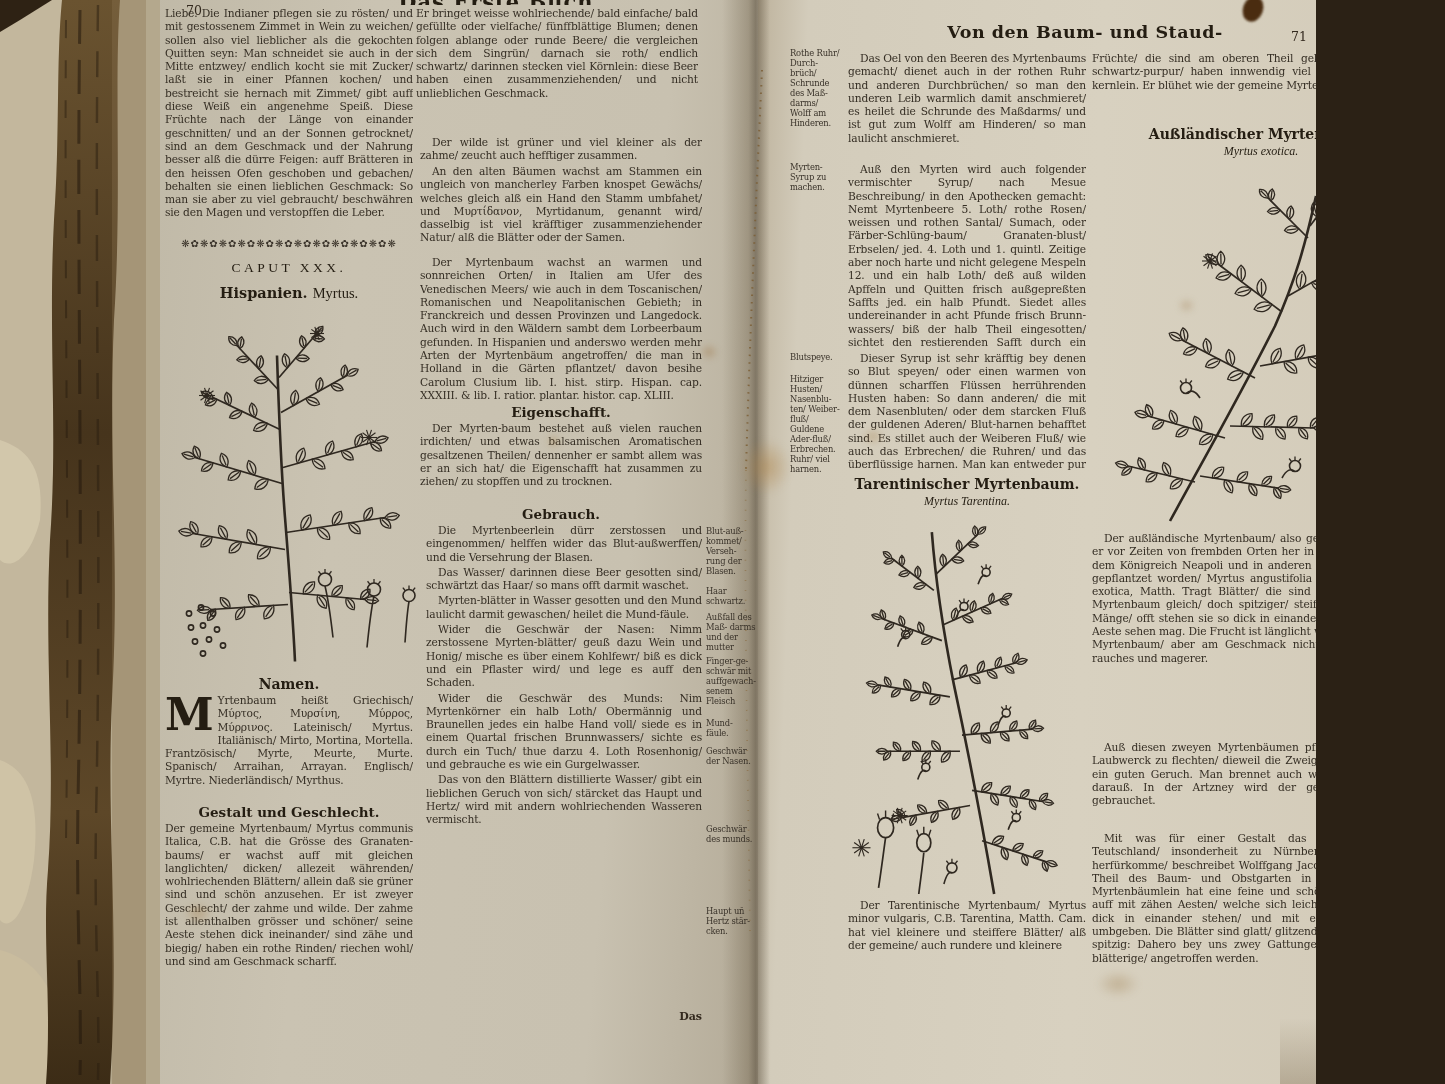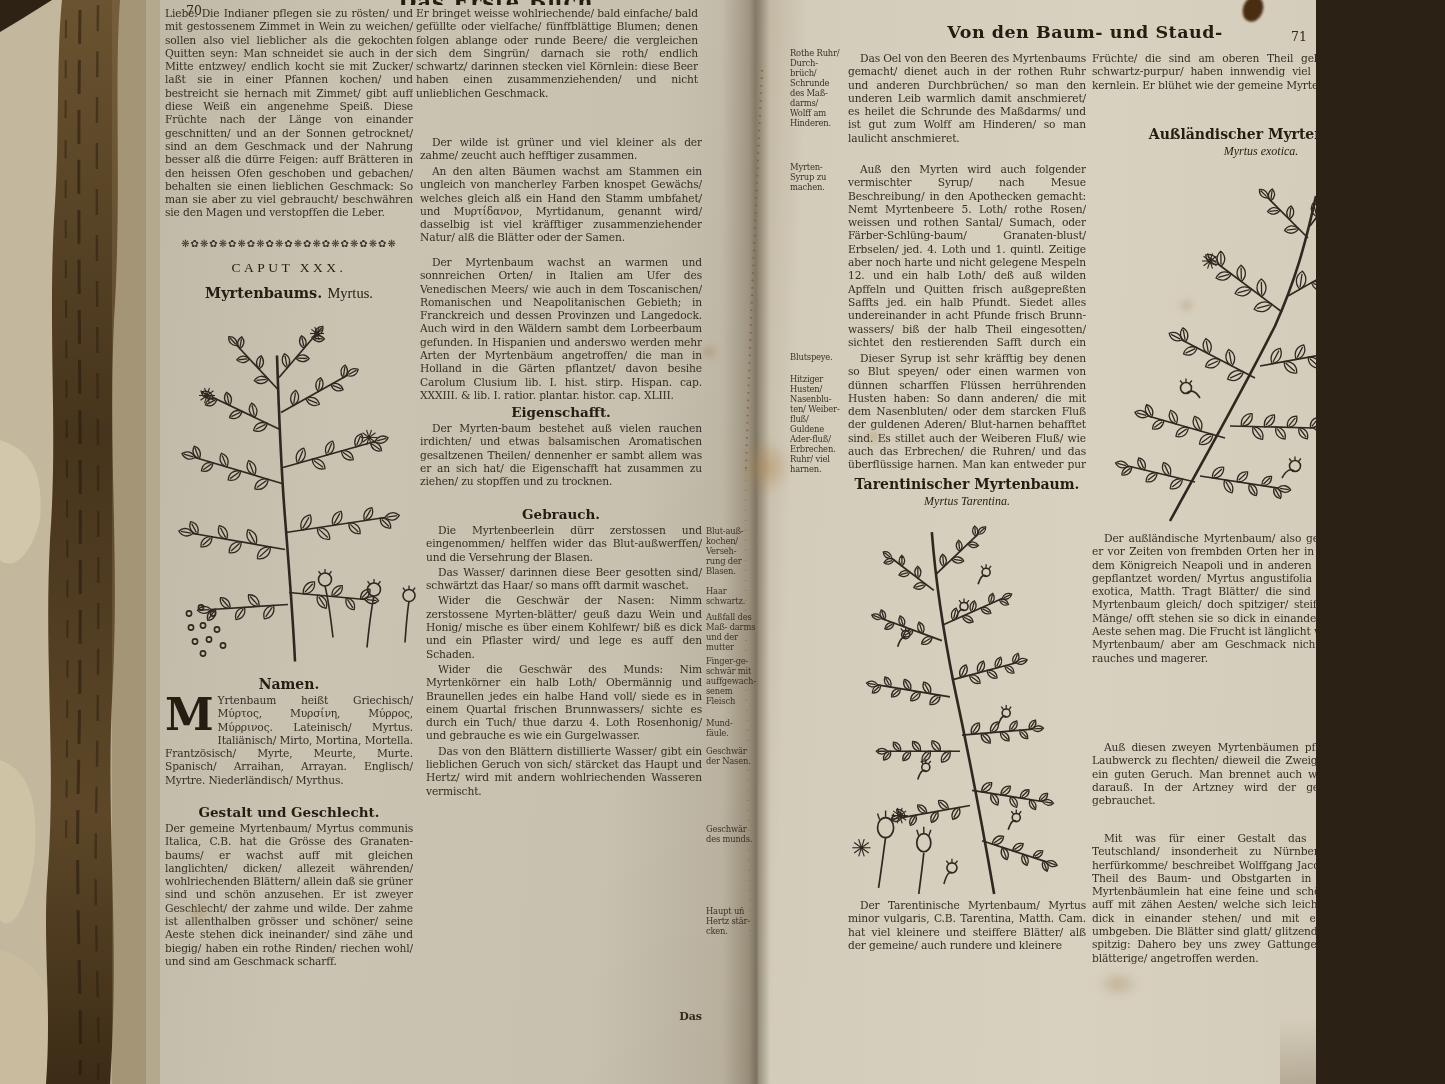--- a/index.html
+++ b/index.html
@@ -63,21 +63,21 @@
     <path d="M0,0 L52,0 L20,20 L0,32 Z" fill="#2e2214"></path>
   </svg>
 
   <div class="pagenum" style="left:186px;top:3px;">70</div>
   <div class="head" style="left:360px;top:-11px;width:280px;height:16px;font-size:21px;letter-spacing:1px;">Das Erste Buch.</div>
 
   <div class="para" style="left:165px;top:7px;width:248px;height:228px;">Liebe. Die Indianer pflegen sie zu rösten/ und mit gestossenem Zimmet in Wein zu weichen/ sollen also viel lieblicher als die gekochten Quitten seyn: Man schneidet sie auch in der Mitte entzwey/ endlich kocht sie mit Zucker/ laßt sie in einer Pfannen kochen/ und bestreicht sie hernach mit Zimmet/ gibt auff diese Weiß ein angenehme Speiß. Diese Früchte nach der Länge von einander geschnitten/ und an der Sonnen getrocknet/ sind an dem Geschmack und der Nahrung besser alß die dürre Feigen: auff Brätteren in den heissen Ofen geschoben und gebachen/ behalten sie einen lieblichen Geschmack: So man sie aber zu viel gebraucht/ beschwähren sie den Magen und verstopffen die Leber.</div>
   <div class="para center" style="left:163px;top:237px;width:252px;height:16px;font-size:10px;letter-spacing:1px;color:#3a332a;">❋✿❋✿❋✿❋✿❋✿❋✿❋✿❋✿❋✿❋✿❋✿❋</div>
   <div class="head latin" style="left:163px;top:260px;width:252px;height:18px;font-size:13.5px;letter-spacing:3.5px;font-weight:normal;">CAPUT XXX.</div>
   <div class="head" style="left:163px;top:284px;width:252px;height:20px;font-size:14.5px;">
-    <span>Myrtenbaums.</span>
+    <span>Hispanien.</span>
     <span class="latin" style="font-weight:normal;">Myrtus.</span>
   </div>
 
   <div class="woodcut" style="left:167px;top:316px;width:250px;height:348px;">
     <svg id="wc1" viewBox="0 0 250 345">
         <path d="M128,344 C126,300 122,250 118,200 C114,150 112,100 110,38" fill="none" stroke="#2f2820" stroke-width="2.6"></path>
         <path d="M112,60 L148,18" fill="none" stroke="#2f2820" stroke-width="1.7"></path>
         <path d="M0,0 C 4.269767441860465,-4.839069767441861 10.247441860465116,-4.839069767441861 14.232558139534884,0 C 10.247441860465116,4.839069767441861 4.269767441860465,4.839069767441861 0,0 Z M2,0 L 12.097674418604651,0" fill="none" stroke="#2f2820" stroke-width="1.3" transform="translate(120.37209302325581,50.23255813953489) rotate(-101.39870535499554)"></path>
         <path d="M0,0 C 4.03953488372093,-4.578139534883721 9.694883720930232,-4.578139534883721 13.465116279069766,0 C 9.694883720930232,4.578139534883721 4.03953488372093,4.578139534883721 0,0 Z M2,0 L 11.445348837209302,0" fill="none" stroke="#2f2820" stroke-width="1.3" transform="translate(128.74418604651163,40.46511627906977) rotate(2.601294645004458)"></path>
         <path d="M0,0 C 3.809302325581395,-4.3172093023255815 9.142325581395347,-4.3172093023255815 12.69767441860465,0 C 9.142325581395347,4.3172093023255815 3.809302325581395,4.3172093023255815 0,0 Z M2,0 L 10.793023255813953,0" fill="none" stroke="#2f2820" stroke-width="1.3" transform="translate(137.11627906976744,30.69767441860465) rotate(-101.39870535499554)"></path>
@@ -220,27 +220,28 @@
   <div class="para" style="left:416px;top:7px;width:282px;height:128px;">Er bringet weisse wohlriechende/ bald einfache/ bald gefüllte oder vielfache/ fünffblättige Blumen; denen folgen ablange oder runde Beere/ die vergleichen sich dem Singrün/ darnach sie roth/ endlich schwartz/ darinnen stecken viel Körnlein: diese Beer haben einen zusammenziehenden/ und nicht unlieblichen Geschmack.</div>
   <div class="para indent" style="left:420px;top:136px;width:282px;height:28px;">Der wilde ist grüner und viel kleiner als der zahme/ zeucht auch hefftiger zusammen.</div>
   <div class="para indent" style="left:420px;top:165px;width:282px;height:90px;">An den alten Bäumen wachst am Stammen ein ungleich von mancherley Farben knospet Gewächs/ welches gleich alß ein Hand den Stamm umbfahet/ und Μυρτίδανον, Myrtidanum, genannt wird/ dasselbig ist viel kräfftiger zusammenziehender Natur/ alß die Blätter oder der Samen.</div>
   <div class="para indent" style="left:420px;top:256px;width:282px;height:146px;">Der Myrtenbaum wachst an warmen und sonnreichen Orten/ in Italien am Ufer des Venedischen Meers/ wie auch in dem Toscanischen/ Romanischen und Neapolitanischen Gebieth; in Franckreich und dessen Provinzen und Langedock. Auch wird in den Wäldern sambt dem Lorbeerbaum gefunden. In Hispanien und anderswo werden mehr Arten der Myrtenbäum angetroffen/ die man in Holland in die Gärten pflantzet/ davon besihe Carolum Clusium lib. I. hist. stirp. Hispan. cap. XXXIII. &amp; lib. I. ratior. plantar. histor. cap. XLIII.</div>
   <div class="head" style="left:420px;top:404px;width:282px;height:17px;font-size:13.5px;">Eigenschafft.</div>
   <div class="para indent" style="left:420px;top:422px;width:282px;height:82px;">Der Myrten-baum bestehet auß vielen rauchen irdichten/ und etwas balsamischen Aromatischen gesaltzenen Theilen/ dennenher er sambt allem was er an sich hat/ die Eigenschafft hat zusammen zu ziehen/ zu stopffen und zu trocknen.</div>
   <div class="head" style="left:420px;top:506px;width:282px;height:17px;font-size:13.5px;">Gebrauch.</div>
   <div class="para flow" style="left:420px;top:524px;width:282px;height:484px;">
     <p>Die Myrtenbeerlein dürr zerstossen und eingenommen/ helffen wider das Blut-außwerffen/ und die Versehrung der Blasen.</p>
     <p>Das Wasser/ darinnen diese Beer gesotten sind/ schwärtzt das Haar/ so mans offt darmit waschet.</p>
+    <p>Myrten-blätter in Wasser gesotten und den Mund laulicht darmit gewaschen/ heilet die Mund-fäule.</p>
     <p>Wider die Geschwär der Nasen: Nimm zerstossene Myrten-blätter/ geuß dazu Wein und Honig/ mische es über einem Kohlfewr/ biß es dick und ein Pflaster wird/ und lege es auff den Schaden.</p>
     <p>Wider die Geschwär des Munds: Nim Myrtenkörner ein halb Loth/ Obermännig und Braunellen jedes ein halbe Hand voll/ siede es in einem Quartal frischen Brunnwassers/ sichte es durch ein Tuch/ thue darzu 4. Loth Rosenhonig/ und gebrauche es wie ein Gurgelwasser.</p>
     <p>Das von den Blättern distillierte Wasser/ gibt ein lieblichen Geruch von sich/ stärcket das Haupt und Hertz/ wird mit andern wohlriechenden Wasseren vermischt.</p>
   </div>
   <div class="catchword" style="left:640px;top:1010px;width:62px;text-align:right;font-weight:bold;">Das</div>
 
-  <div class="mnote" style="left:706px;top:526px;">Blut-auß- kochen/ Verseh- rung der Blasen.</div>
+  <div class="mnote" style="left:706px;top:526px;">Blut-auß- kommet/ Verseh- rung der Blasen.</div>
   <div class="mnote" style="left:706px;top:586px;">Haar schwartz.</div>
   <div class="mnote" style="left:706px;top:612px;">Außfall des Maß- darms und der mutter</div>
   <div class="mnote" style="left:706px;top:656px;">Finger-ge- schwär mit auffgewach- senem Fleisch</div>
   <div class="mnote" style="left:706px;top:718px;">Mund- fäule.</div>
   <div class="mnote" style="left:706px;top:746px;">Geschwär der Nasen.</div>
   <div class="mnote" style="left:706px;top:824px;">Geschwär des munds.</div>
   <div class="mnote" style="left:706px;top:906px;">Haupt uñ Hertz stär- cken.</div>
 
   <div class="head" style="left:900px;top:22px;width:370px;height:22px;font-size:17.5px;letter-spacing:0.5px;">Von den Baum- und Staud-Gewächsen.</div>
   <div class="pagenum" style="left:1291px;top:29px;">71</div>

